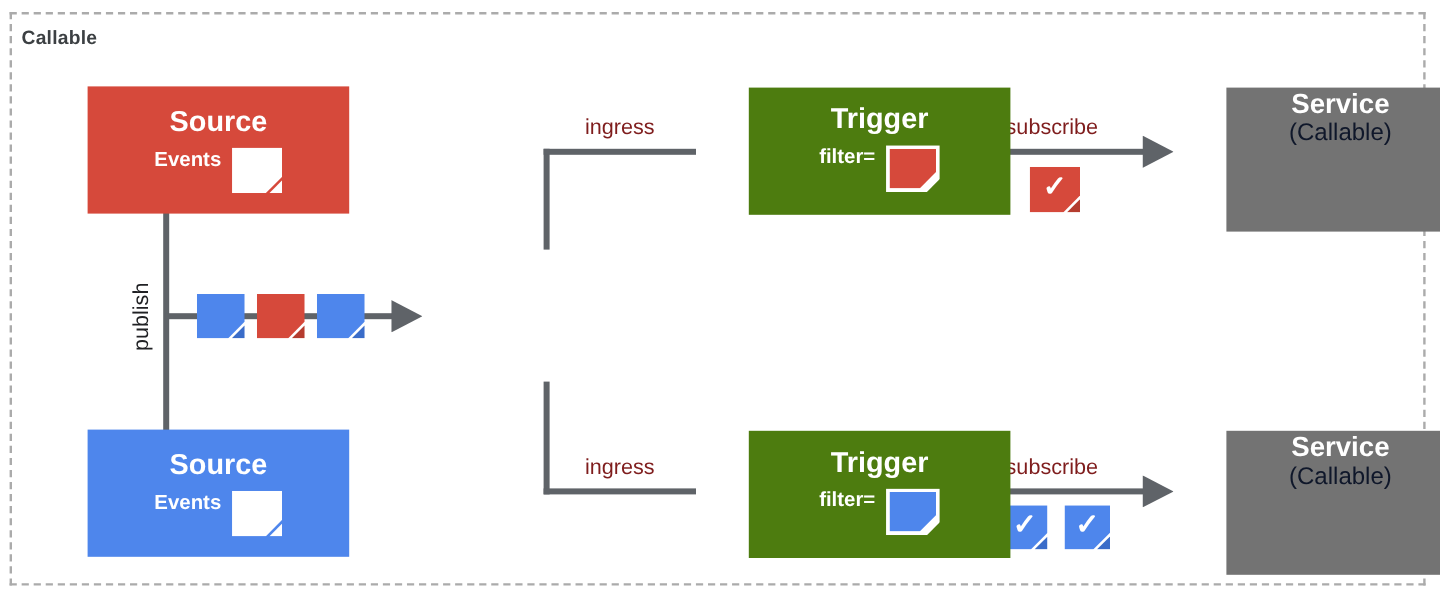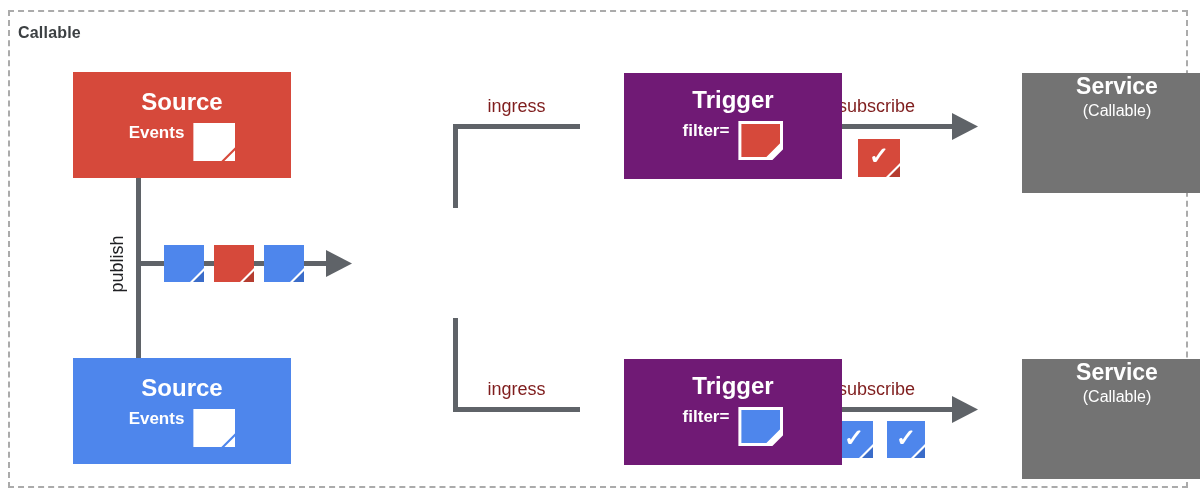--- a/index.html
+++ b/index.html
@@ -18,42 +18,42 @@
   .ns-label {
     position:absolute; left:18px; top:24px;
     font-size:16px; font-weight:bold; color:#3c4043; letter-spacing:.2px;
   }
 
   
   .node { position:absolute; display:flex; flex-direction:column; align-items:center;margin-left:44px; }
   .node .title { font-weight:bold; font-size:24px; color:#ffffff; }
   .node-red    { background:#d6493b; }
   .node-blue   { background:#4e86ec; }
-  .node-green  { background:#701a75; }
+  .node-green  { background:#4d7c0f; }
   .node-yellow { background:#efbe3f; }
   .node-gray   { background:#737373; }
 
   .src { left:29px; width:218px; height:106px; padding-top:16px; }
   .src-top { top:72px; }
   .src-bot { top:358px; }
   .inline-row { display:flex; align-items:flex-start; gap:9px; margin-top:7px; }
   .sub-label { font-weight:bold; font-size:17px; color:#ffffff; }
 
   .broker { left:352px; top:208px; width:206px; height:110px; justify-content:center; }
   .broker .title { color:#202124; }
 
   .trigger { left:580px; width:218px; height:106px; padding-top:13px; }
   .trig-top { top:73px; }
   .trig-bot { top:359px; }
 
   .service { left:978px; width:190px; height:120px; justify-content:flex-start; }
   .svc-top { top:73px; }
   .svc-bot { top:359px; }
   .service .title { font-size:23px; line-height:26px; }
-  .service .subtitle { font-size:16px; color:#ffffff; line-height:24px; }
+  .service .subtitle { font-size:20px; color:#0f172a; line-height:24px; }
 
   
   .line { position:absolute; background:#5f6368; }
   .arrowhead {
     position:absolute; width:26px; height:27px; background:#5f6368;
     clip-path:polygon(0 0, 100% 50%, 0 100%);
   }
 
   
   .edge-label { position:absolute; font-size:18px; color:#7f1d1d; text-align:center; }

